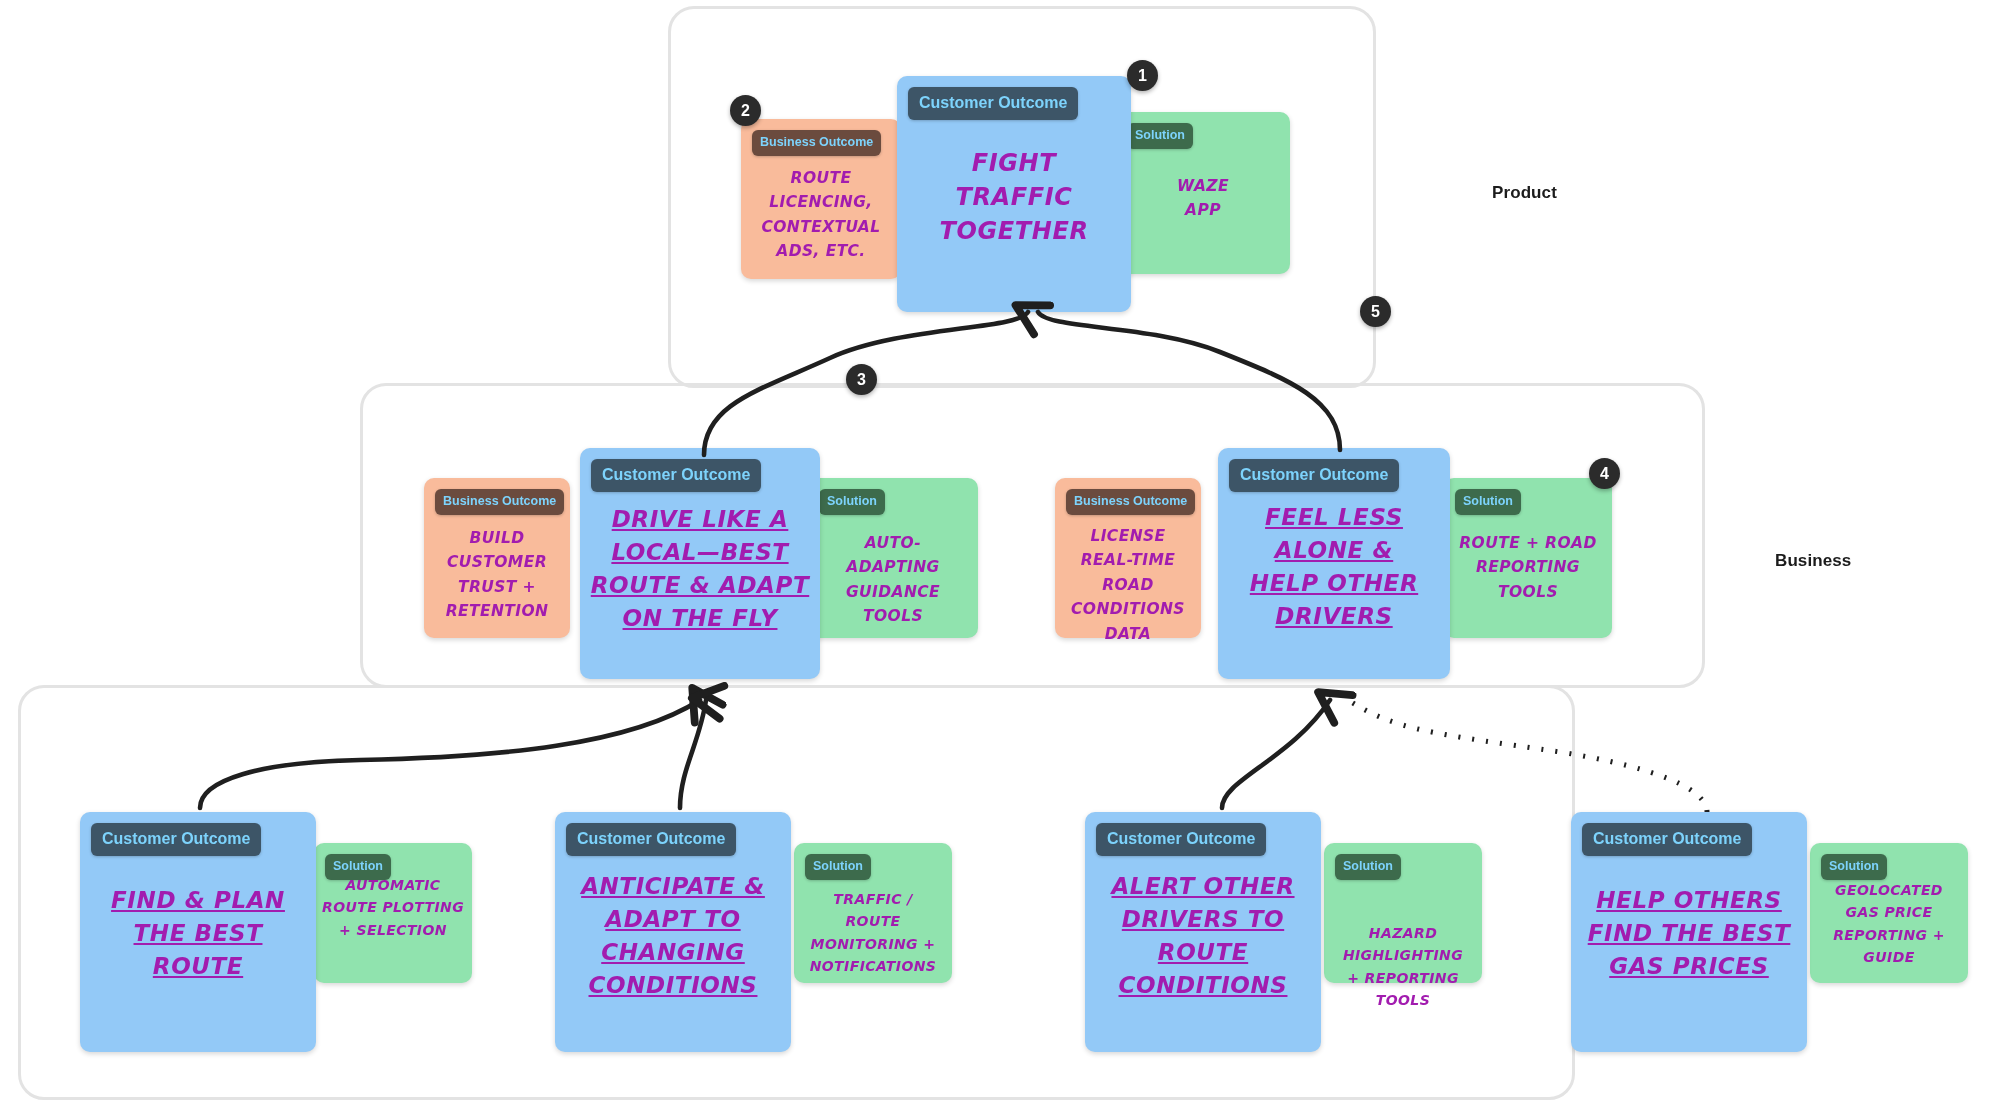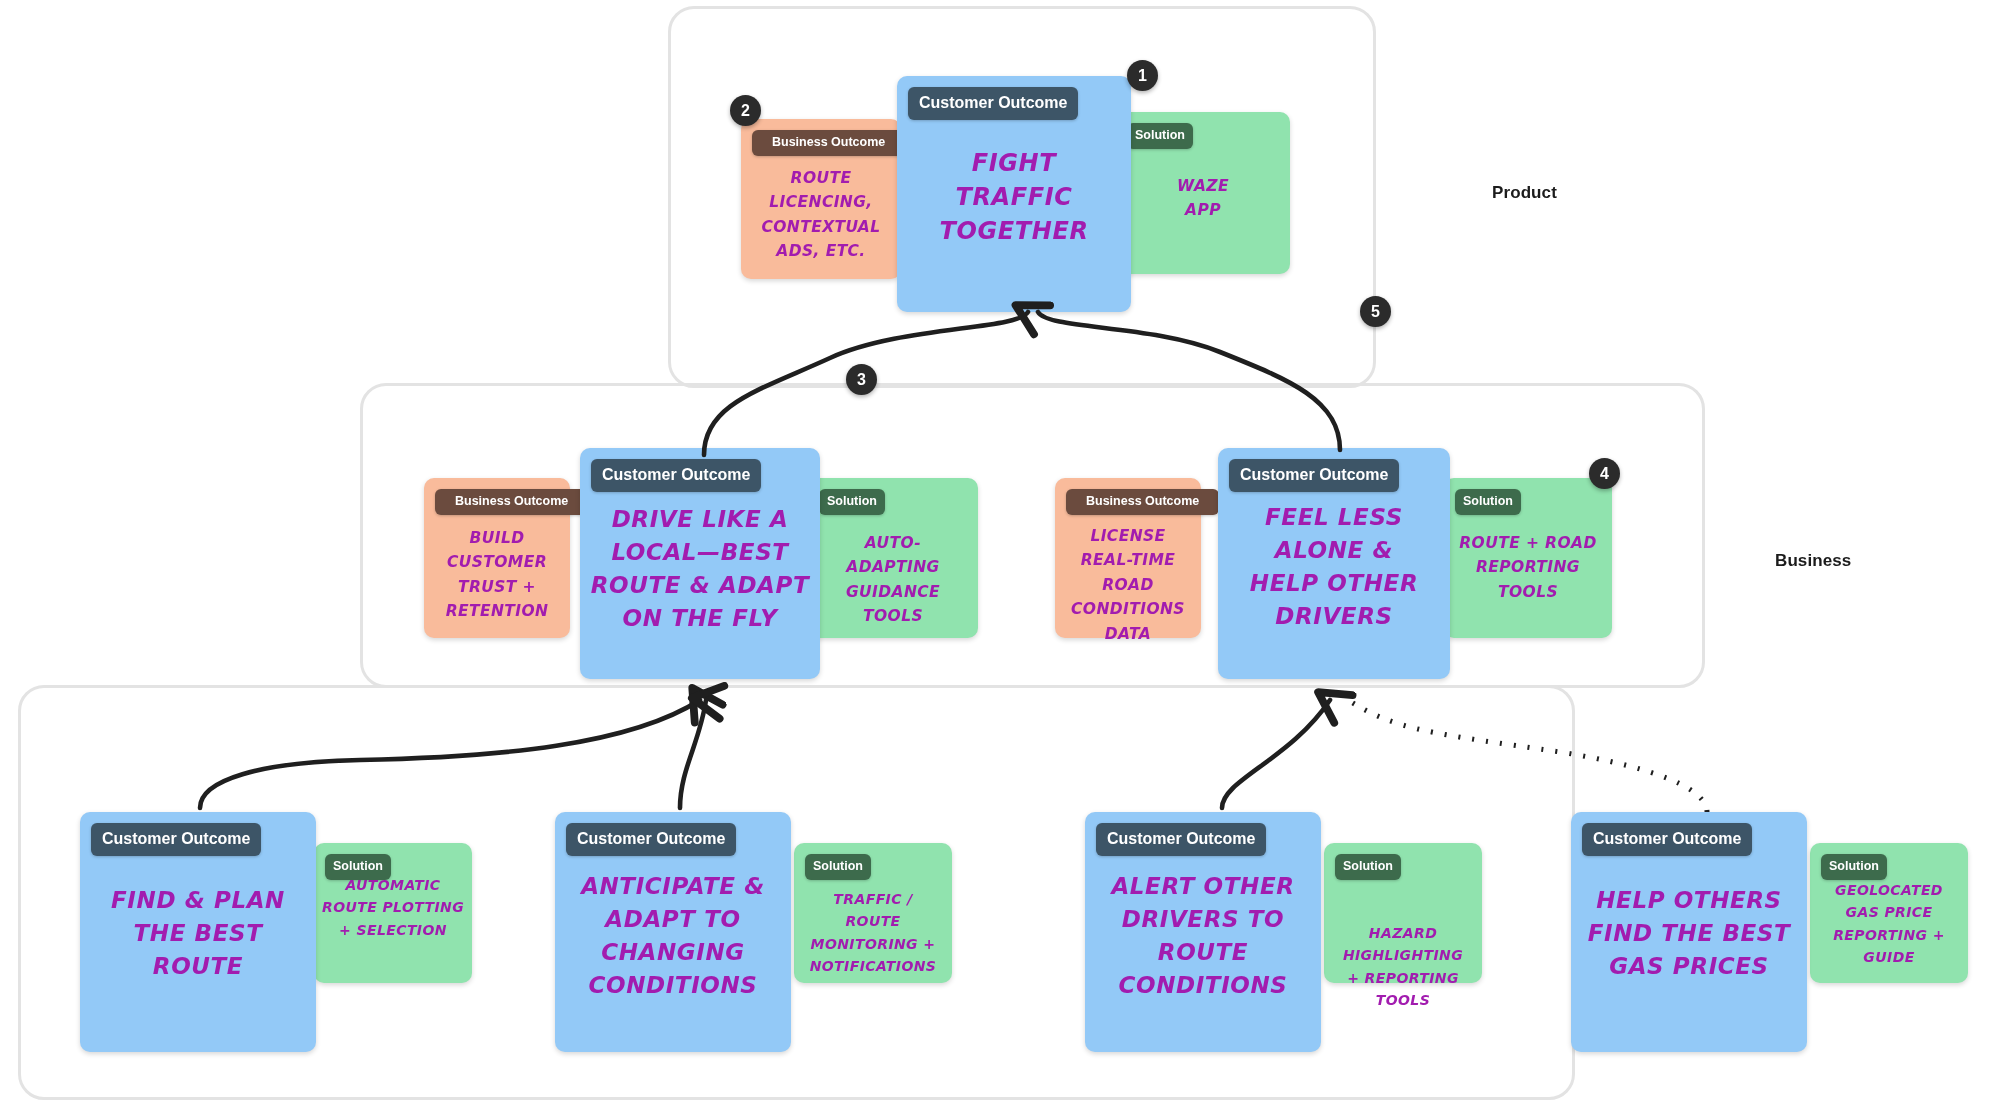--- a/index.html
+++ b/index.html
@@ -51,34 +51,34 @@
   }
   .card.blue   { background: #93c9f7; }
   .card.orange { background: #f9bb9b; }
   .card.green  { background: #90e3ae; }
 
   .card-tag {
     position: absolute;
     top: 11px;
     left: 11px;
     border-radius: 6px;
-    color: #ffffff;
+    color: #7dd3fc;
     font-weight: 700;
     line-height: 1;
     white-space: nowrap;
     box-shadow: 0 1px 3px rgba(0,0,0,.22);
   }
   .tag-customer {
     background: #3d5567;
     padding: 8px 11px 9px;
     font-size: 16px;
   }
   .tag-business {
     background: #6b4b3e;
-    padding: 6px 20px 7px;
+    padding: 6px 8px 7px;
     font-size: 12.5px;
   }
   .tag-solution {
     background: #3d6b4c;
     padding: 6px 8px 7px;
     font-size: 12.5px;
   }
 
   .card-text {
     position: absolute;
@@ -94,20 +94,21 @@
     white-space: pre-line;
   }
   
   .card.blue .card-text {
     font-size: 25px;
     line-height: 1.42;
   }
   .card.blue.small-head .card-text {
     font-size: 23px;
     line-height: 1.44;
+    text-decoration: underline;
   }
   .card.blue.big-head .card-text {
     font-size: 24px;
     line-height: 1.42;
   }
   
   .card.orange .card-text,
   .card.green .card-text {
     font-size: 15.5px;
     line-height: 1.58;

